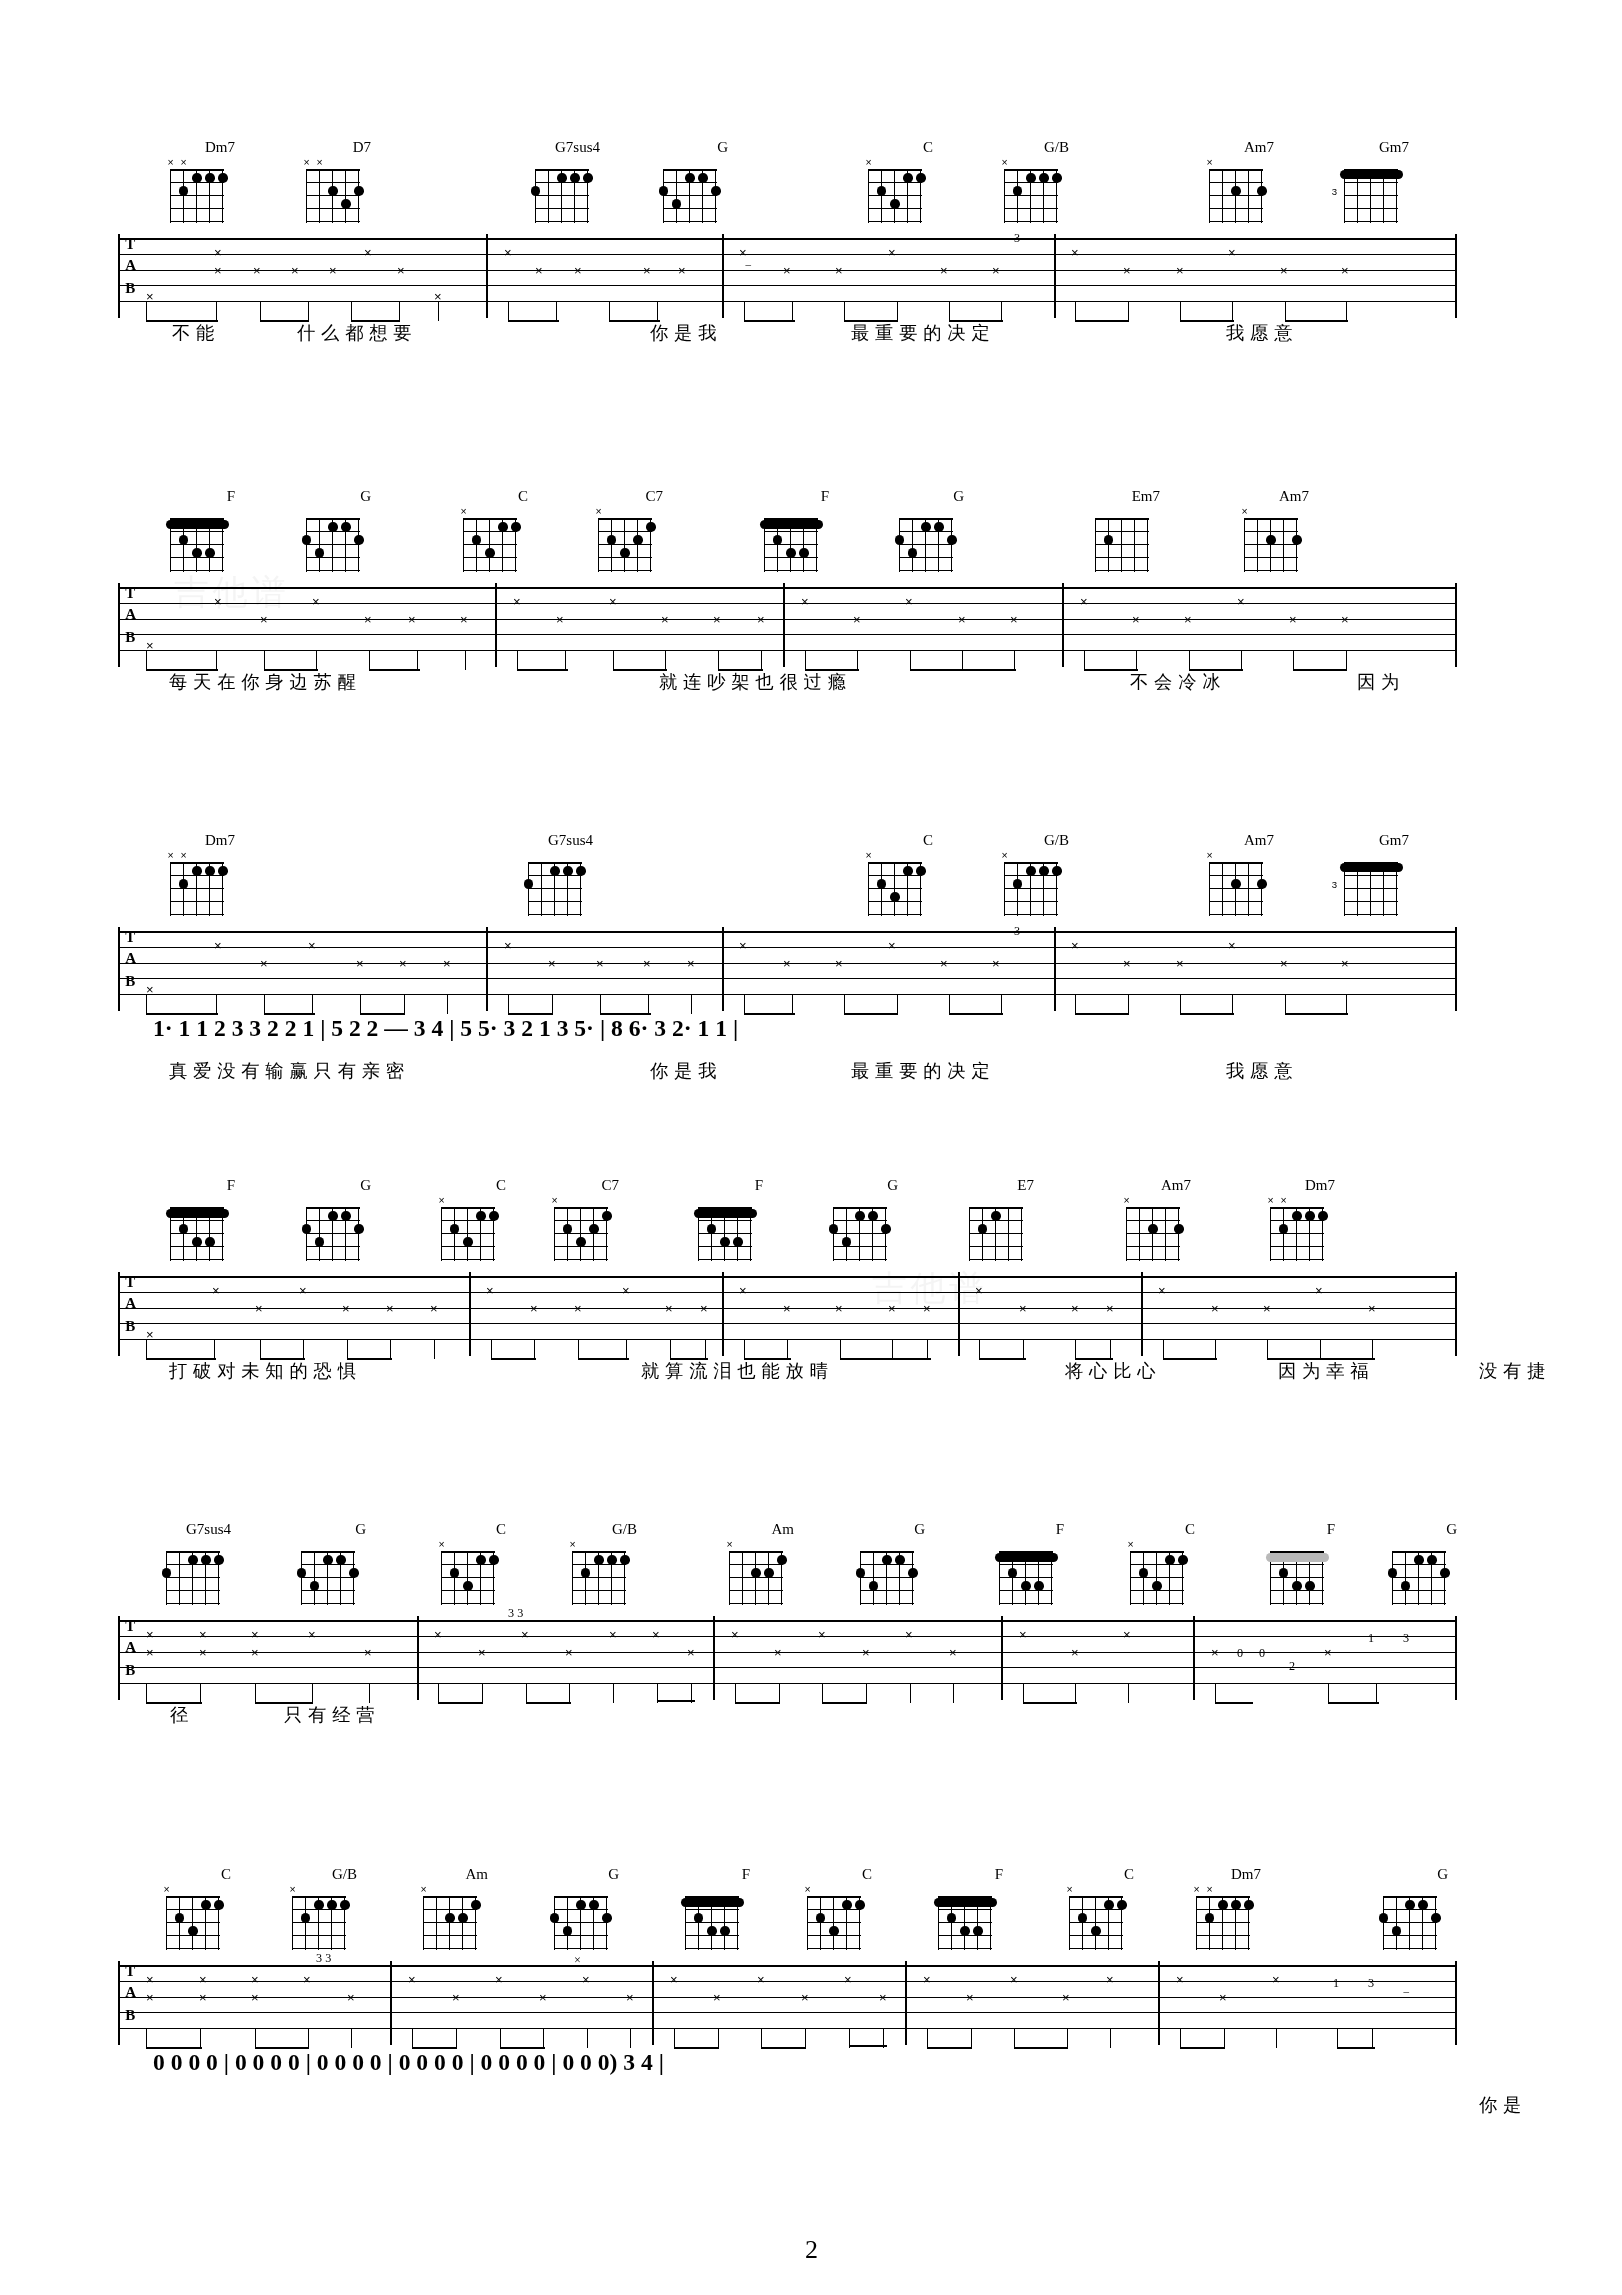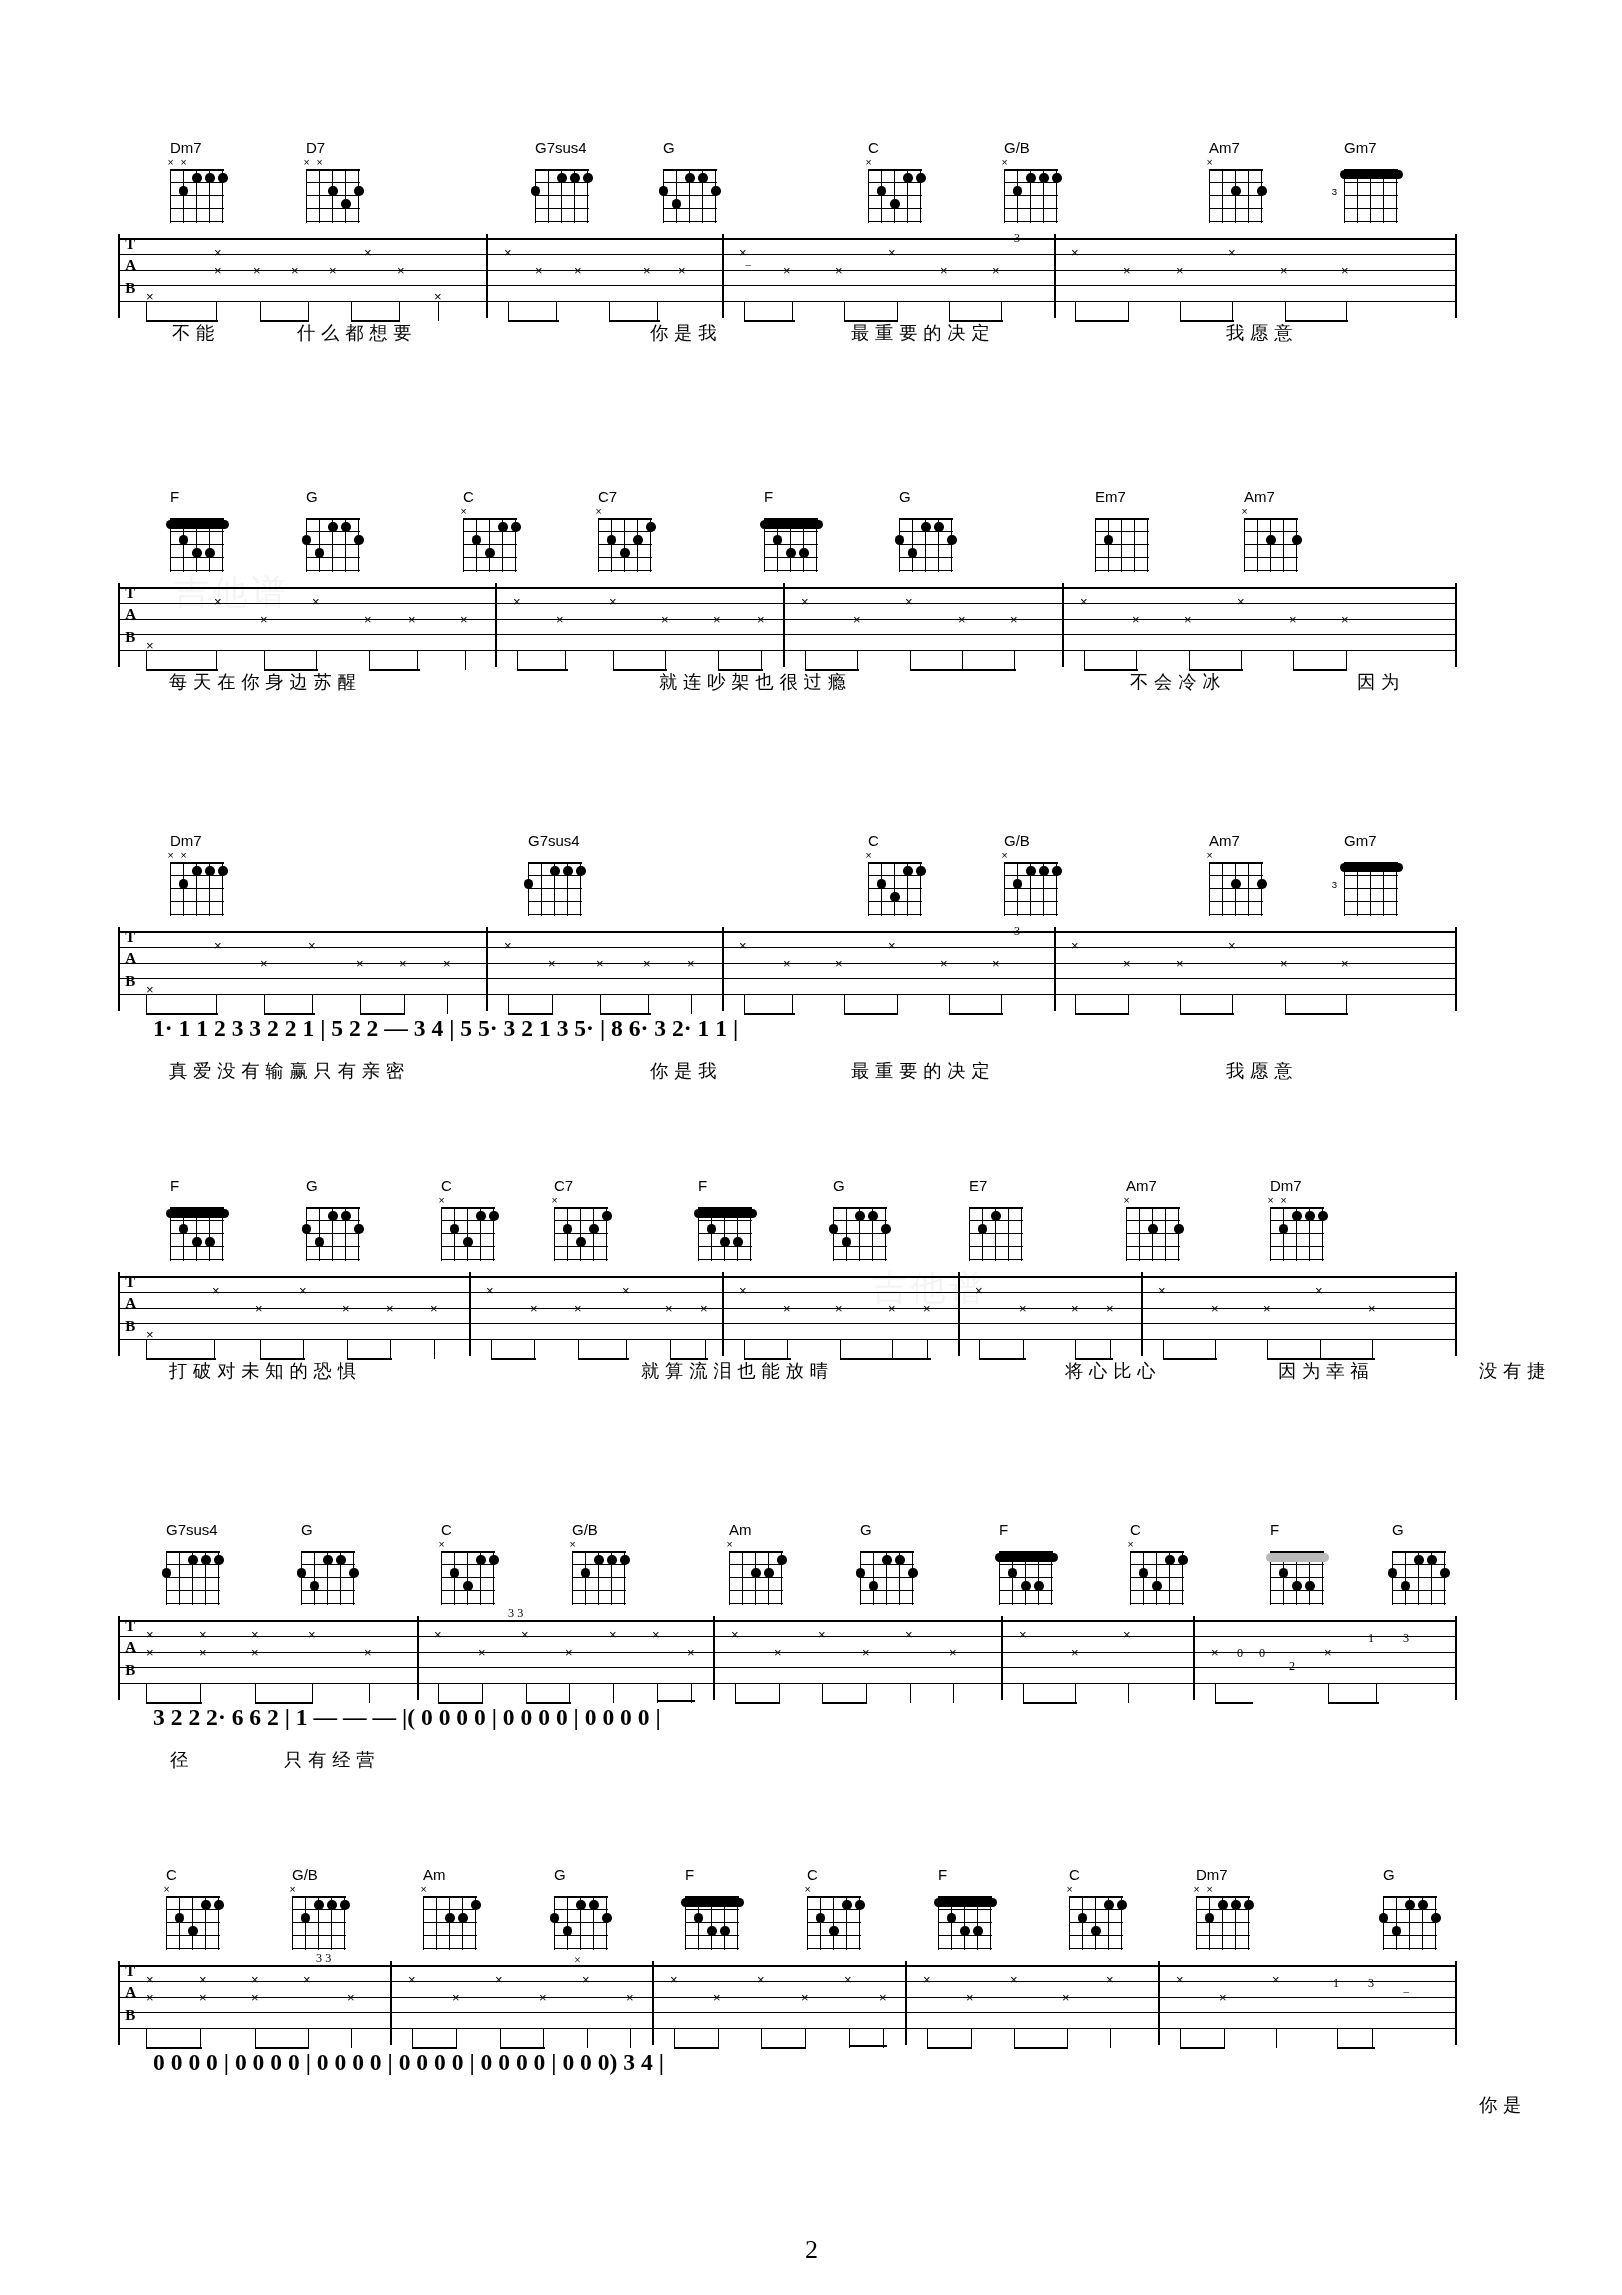--- a/index.html
+++ b/index.html
@@ -32,24 +32,25 @@
     height: 94px;
   }
   .chord {
     position: absolute;
     top: 0;
     width: 65px;
     text-align: left;
   }
   .chord .cname {
     font-size: 15px;
-    font-family: Liberation Sans, sans-serif;
+    font-family: Liberation Serif, serif;
     line-height: 15.7px;
     height: 16.6px;
     white-space: nowrap;
+    text-align: right;
   }
   .chord .fretlabel {
     position: absolute;
     left: -15.7px;
     top: 19px;
     font-size: 9.6px;
   }
   .grid {
     position: relative;
     width: 54px;
@@ -1428,23 +1429,20 @@
       <div class="stem" style="left:955px; top:68px; height:19px;"></div>
       <div class="stem" style="left:1008px; top:68px; height:19px;"></div>
       <div class="beam" style="left:903px; top:86px; width:54px;"></div>
       <div class="stem" style="left:1095px; top:68px; height:19px;"></div>
       <div class="stem" style="left:1208px; top:68px; height:19px;"></div>
       <div class="stem" style="left:1256px; top:68px; height:19px;"></div>
       <div class="beam" style="left:1095px; top:86px; width:38px;"></div>
       <div class="beam" style="left:1208px; top:86px; width:51px;"></div>
     </div>
 
-    <div class="numline">
-      <div class="jnum" style="left:35px;">3 2 2   2· 6 6 2 | 1 — — — |( 0  0  0  0 | 0  0  0  0 | 0  0  0  0 |</div>
-    </div>
     <div class="lyrics" style="margin-top:3.5px;">
       <div class="ly" style="left:52px;">径</div>
       <div class="ly" style="left:166px;">只 有 经 营</div>
     </div>
   </div>
 
   <div class="system" id="sys6" style="position:absolute; left:118px; top:1867px;">
     <div class="chord-row">
       <div class="chord" style="left:48px;">
         <div class="cname">C</div>

